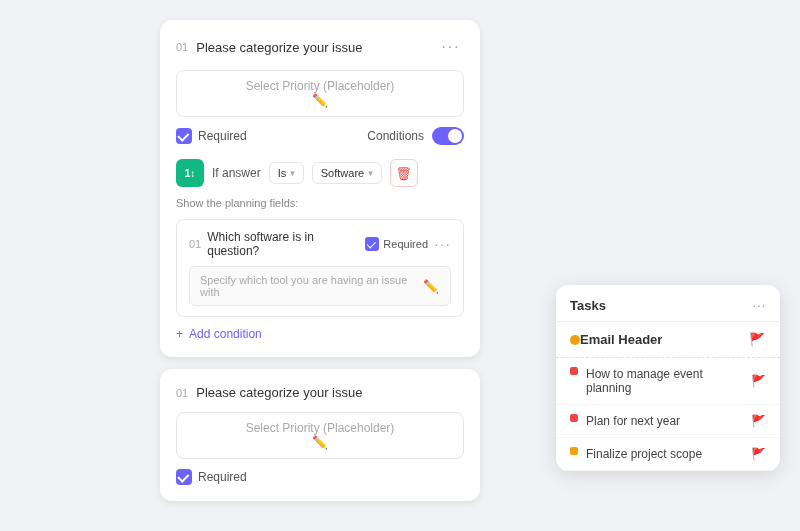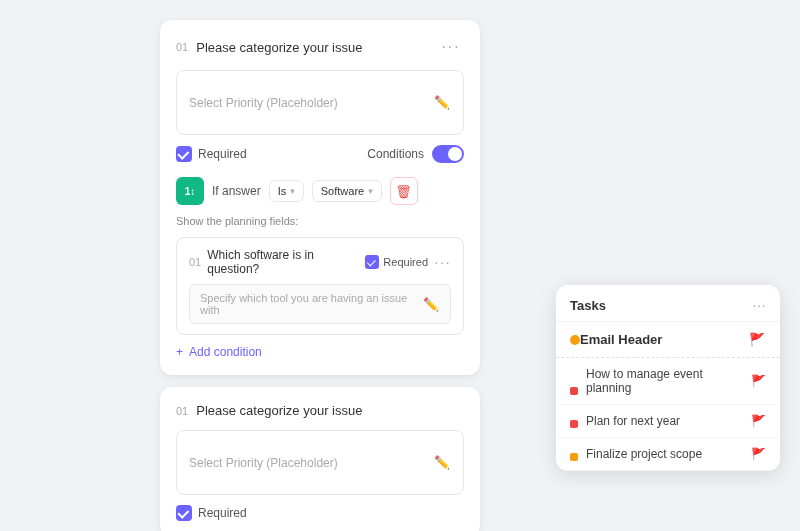--- a/index.html
+++ b/index.html
@@ -60,27 +60,28 @@
       cursor: pointer;
       color: #aaa;
       font-size: 16px;
       letter-spacing: 1px;
       padding: 2px 4px;
     }
 
     .select-field {
       border: 1px solid #e5e7eb;
       border-radius: 8px;
-      padding: 24px 12px;
+      padding: 8px 12px;
       display: flex;
       align-items: center;
       justify-content: space-between;
       margin-bottom: 10px;
       color: #aaa;
       font-size: 12px;
+      flex-direction: column;
     }
 
     .edit-icon {
       color: #aaa;
       font-size: 13px;
     }
 
     .required-row {
       display: flex;
       align-items: center;
@@ -391,21 +392,21 @@
     .task-item {
       display: flex;
       align-items: center;
       justify-content: space-between;
       padding: 9px 14px;
       border-bottom: 1px solid #f5f5f5;
     }
 
     .task-left {
       display: flex;
-      align-items: flex-end;
+      align-items: flex-start;
       gap: 8px;
     }
 
     .task-dot {
       width: 8px;
       height: 8px;
       border-radius: 2px;
       flex-shrink: 0;
     }
 

